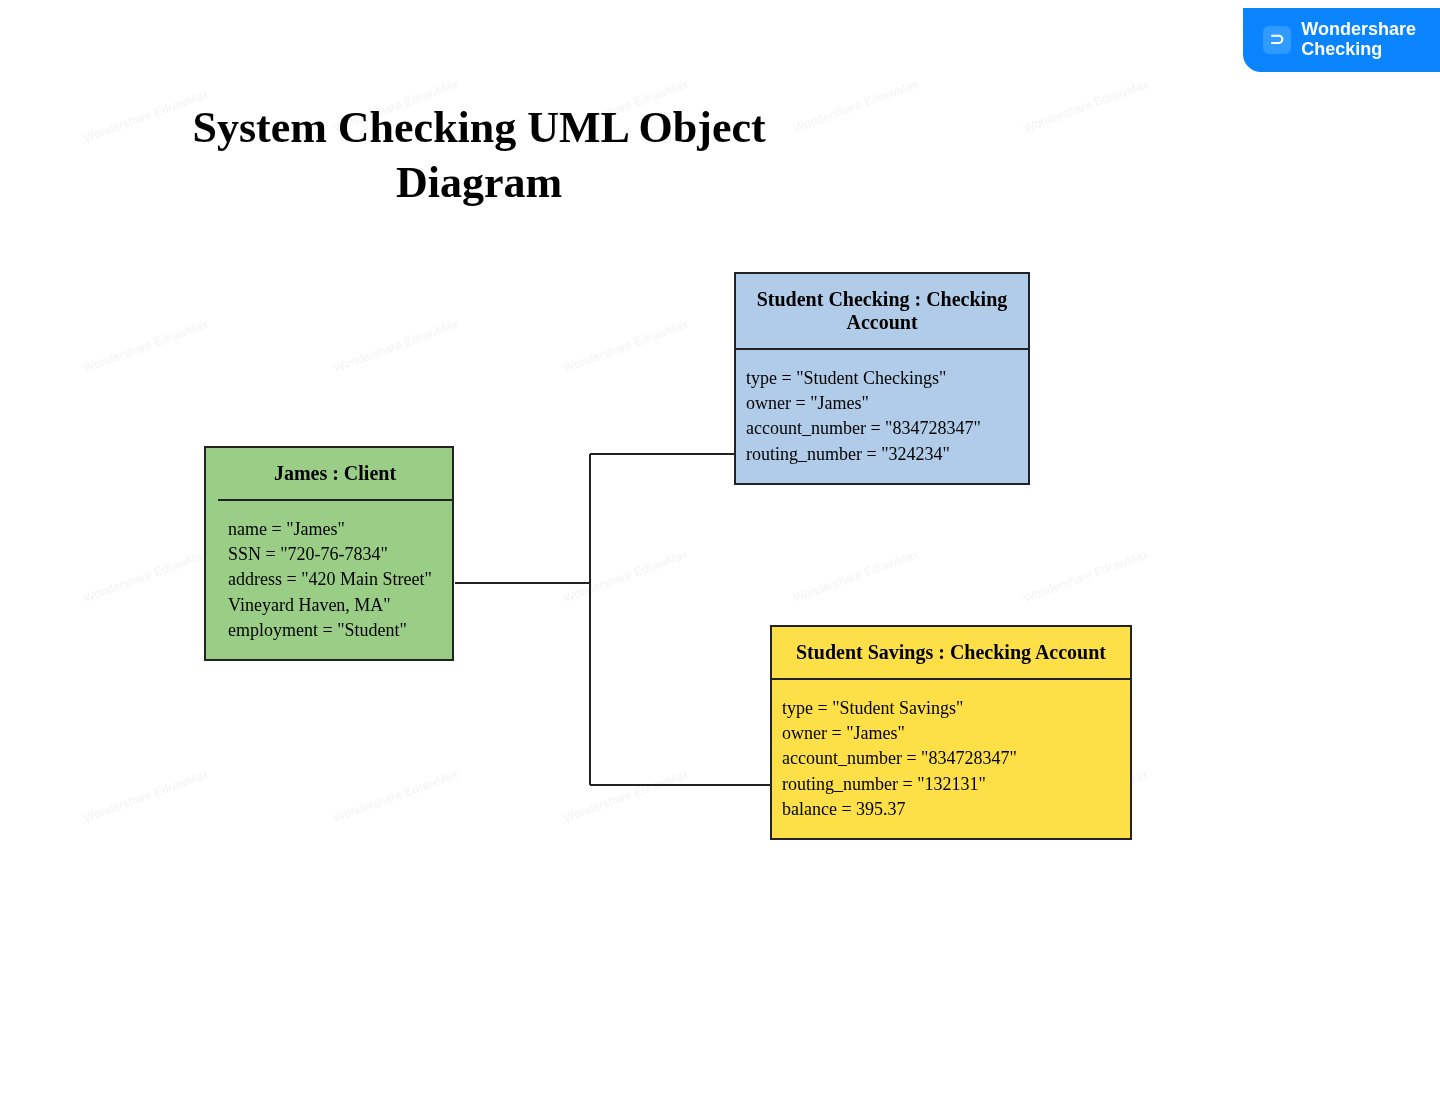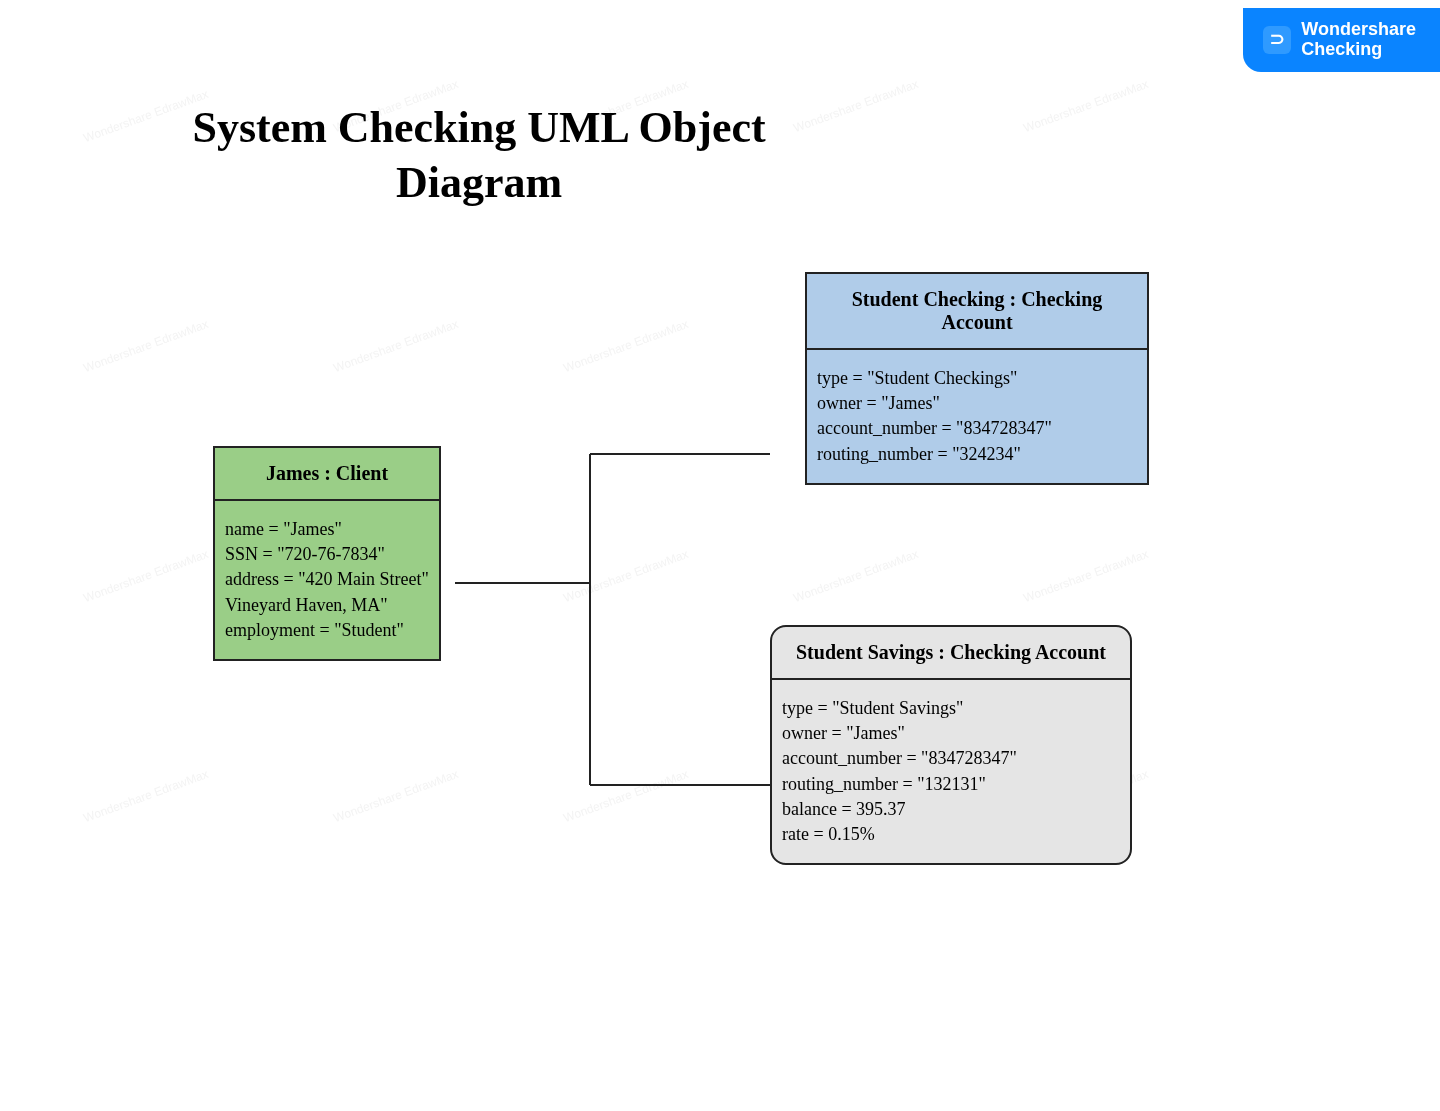--- a/index.html
+++ b/index.html
@@ -60,34 +60,34 @@
       font-size: 20px;
       border-bottom: 2px solid #222;
     }
     .uml-box .uml-body {
       padding: 16px 10px 16px 10px;
       font-size: 18px;
       line-height: 1.4;
     }
     .uml-box .uml-body div { white-space: nowrap; }
     .box-client {
-      left: 213px; top: 446px;
-      width: 228px;
+      left: 204px; top: 446px;
+      width: 250px;
       background: #9ace87;
+      padding-left: 12px;
     }
     .box-checking {
-      left: 805px; top: 272px;
-      width: 344px;
+      left: 734px; top: 272px;
+      width: 296px;
       background: #b0cce9;
     }
     .box-savings {
       left: 770px; top: 625px;
       width: 362px;
-      background: #e5e5e5;
-      border-radius: 16px;
+      background: #fde047;
     }
     svg.connectors {
       position: absolute;
       left: 0; top: 0;
       width: 1440px; height: 1111px;
       pointer-events: none;
     }
     svg.connectors line {
       stroke: #222;
       stroke-width: 2;
@@ -173,15 +173,14 @@
 </div>
 
 <div class="uml-box box-savings">
   <div class="uml-title">Student Savings : Checking Account</div>
   <div class="uml-body">
     <div>type = "Student Savings"</div>
     <div>owner = "James"</div>
     <div>account_number = "834728347"</div>
     <div>routing_number = "132131"</div>
     <div>balance = 395.37</div>
-    <div>rate = 0.15%</div>
   </div>
 </div>
 
 </body></html>

